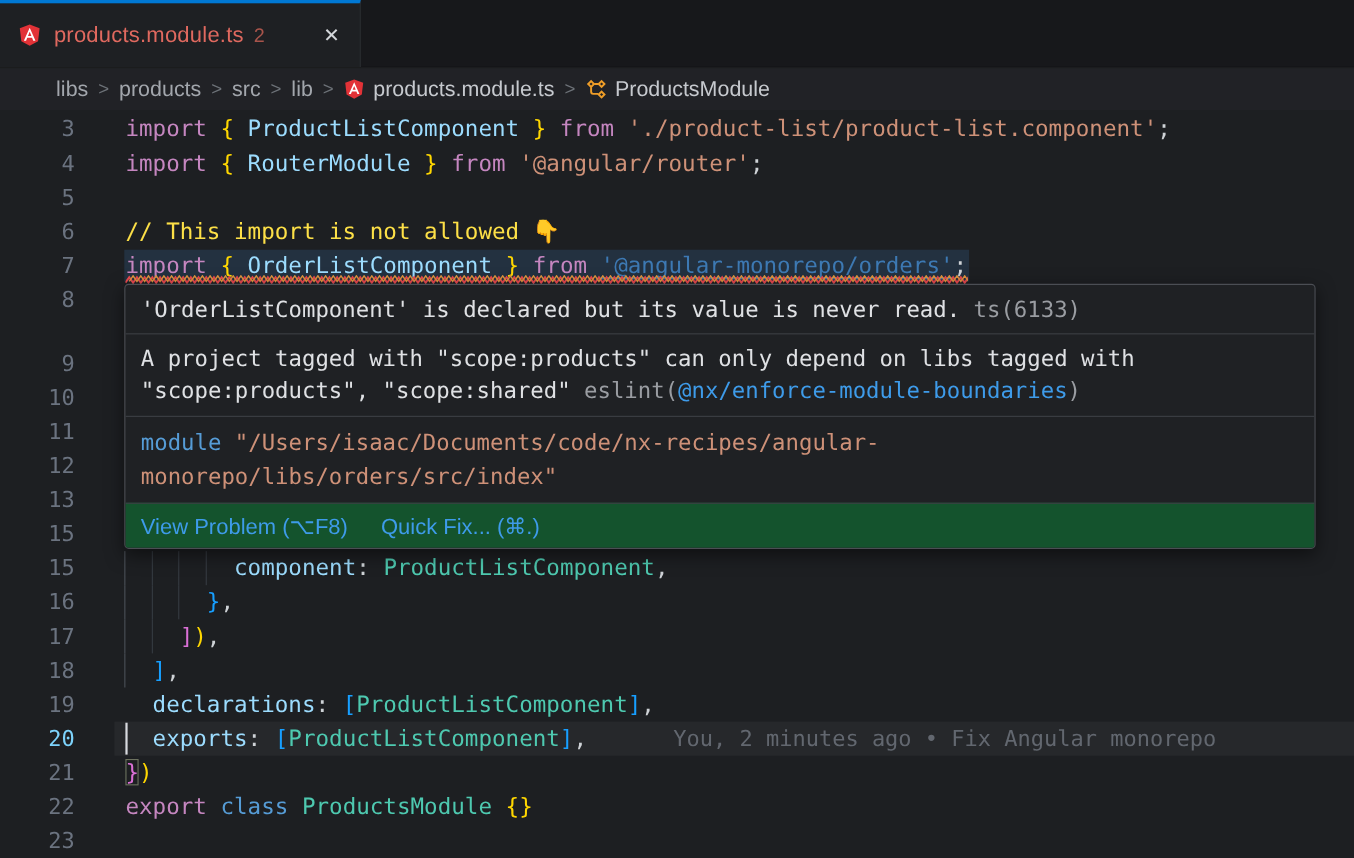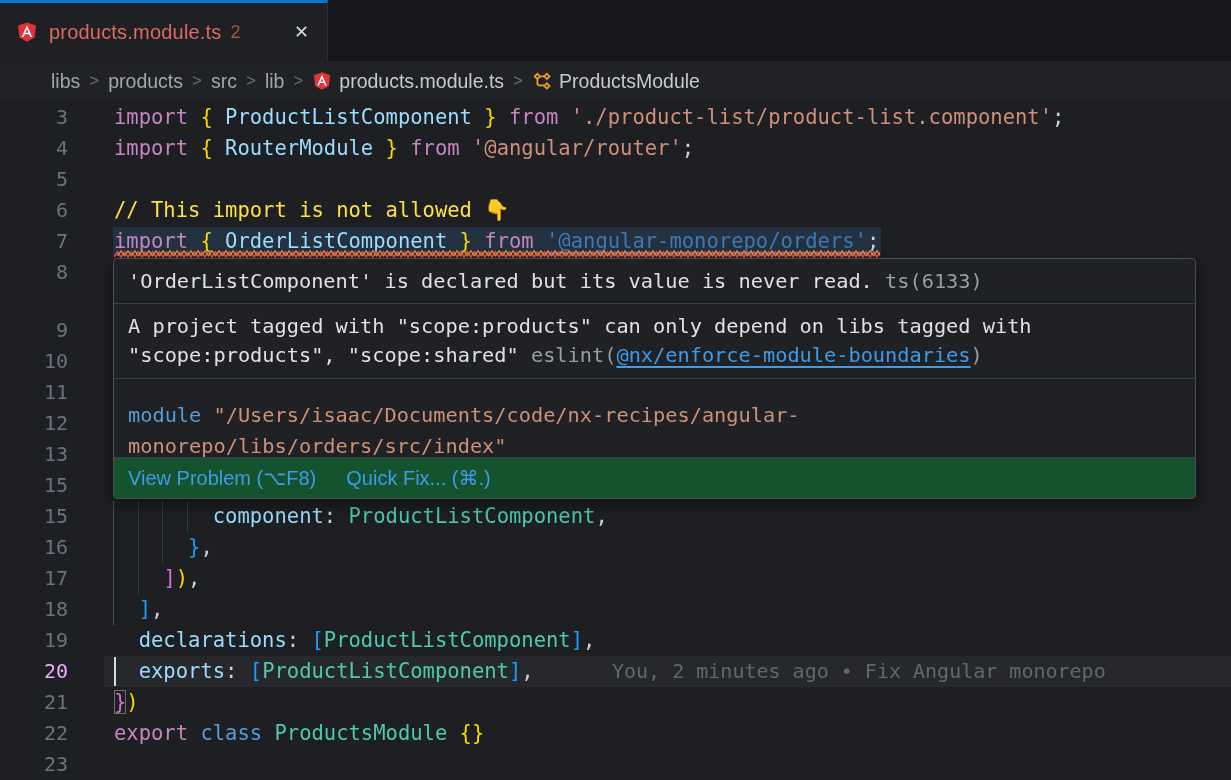--- a/index.html
+++ b/index.html
@@ -35,21 +35,21 @@
   .crumb-sep { color:#6d7278; font-size:17px; padding:0 9px; }
   .crumb:nth-last-child(1) .crumb-label, .crumb:nth-last-child(3) .crumb-label { color:#c6c9ce; }
 
   
   .editor { position:absolute; left:0; top:100px; width:1231px; height:680px; background:#1d1f22;
             font-family:"DejaVu Sans Mono", monospace; font-size:20.5px; }
   .row { position:absolute; left:0; width:1231px; height:31px; }
   .cur-line { position:absolute; left:104px; right:0; top:0; height:31px; background:rgba(255,255,255,.045); }
   .num { position:absolute; left:0; top:0; width:68px; height:31px; line-height:31px;
          text-align:right; color:#6b7380; font-size:20px; }
-  .num.active { color:#f0abfc; }
+  .num.active { color:#7dd3fc; }
   .line-text { position:absolute; left:114px; top:0; height:31px; line-height:31px; white-space:pre; cursor:text; }
   .guide { position:absolute; top:0; width:1px; height:31px; background:#363b42; }
   .guide.g0 { background:#4b5057; }
   .hl7 { position:absolute; left:113px; top:1px; width:768px; height:29px; background:#233140; }
   .squig { position:absolute; left:114px; top:24px; width:766px; height:9px; }
   .cursor-caret { position:absolute; left:114px; top:1px; width:2px; height:29px; background:#d7dade; }
   .blame { position:absolute; left:612px; top:0; height:31px; line-height:31px;
            color:#62676f; white-space:pre; font-size:20px; }
 
   
@@ -64,26 +64,26 @@
   
   .hover {
     position:absolute; left:113px; top:258px; width:1083px;
     background:#1f2124; border:1px solid #4b4e54; border-radius:4px;
     box-shadow:0 5px 16px rgba(0,0,0,.5); z-index:5; overflow:hidden;
     font-family:"DejaVu Sans Mono", monospace; font-size:20.3px; color:#dfe1e4;
   }
   .hover-sec { padding:8px 14px; }
   .sec1 { height:44px; display:flex; align-items:center; }
   .sec2 { height:75px; border-top:1px solid #3c4045; line-height:29px; padding-top:8px; }
-  .sec3 { height:79px; border-top:1px solid #3c4045; line-height:31px; padding-top:21px; }
+  .sec3 { height:79px; border-top:1px solid #3c4045; line-height:31px; padding-top:8px; }
   .sec-actions { height:41px; border-top:1px solid #3c4045; background:#14532d;
     display:flex; align-items:center; gap:30px; padding:0 14px;
     font-family:"Liberation Sans", sans-serif; font-size:20px; }
   .dim { color:#9a9da2; }
-  .hover-link { color:#3e9be9; text-decoration:underline; text-underline-offset:4px; cursor:pointer; }
+  .hover-link { color:#3e9be9; text-underline-offset:4px; cursor:pointer; }
   .action { color:#3e9be9; cursor:pointer; white-space:nowrap; }
   .kw-blue { color:#569CD6; } .path { color:#CE9178; }
 </style>
 </head>
 <body>
 
 <div id="app">
 
   <div class="tabstrip">
     <div class="tab">

